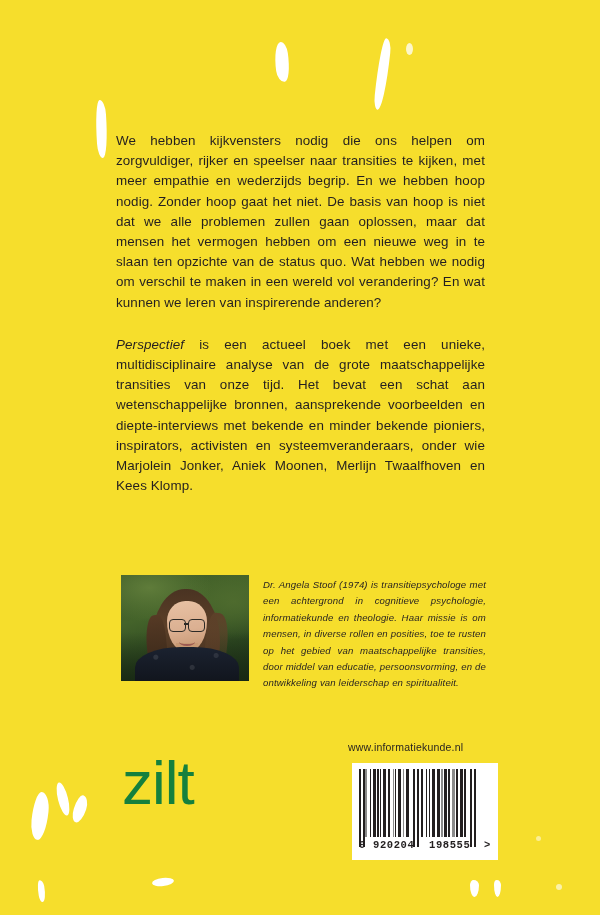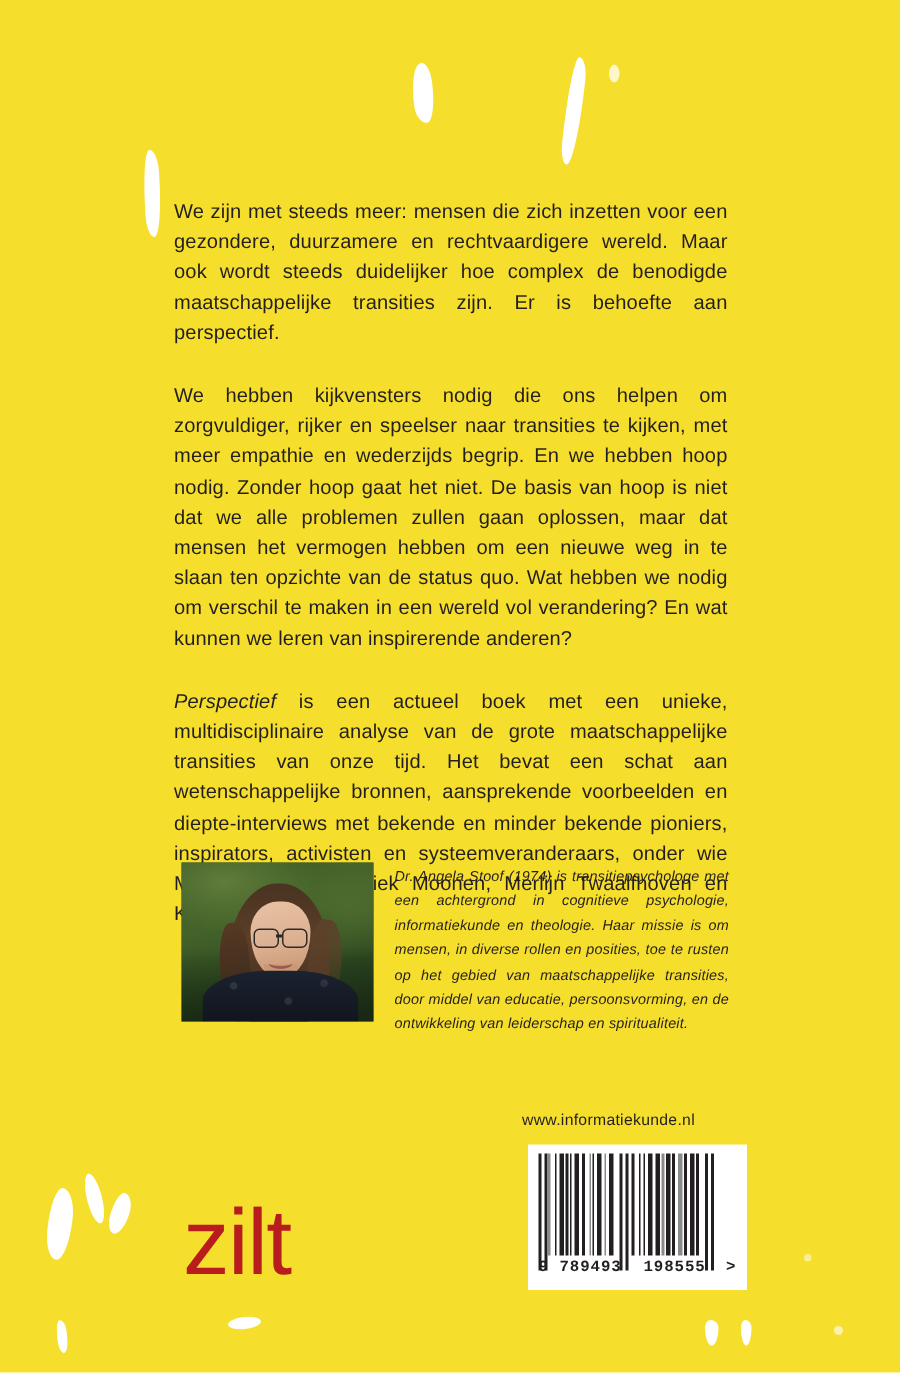--- a/index.html
+++ b/index.html
@@ -168,25 +168,25 @@
     line-height: 16.4px;
     font-style: italic;
     text-align: justify;
     letter-spacing: .15px;
   }
 
   
   #logo {
     position: absolute;
     left: 122px;
-    top: 798px;
+    top: 752px;
     font-size: 62px;
     line-height: 62px;
     font-weight: 400;
-    color: #b91c1c;
+    color: #15803d;
     letter-spacing: -1px;
   }
 
   
   #website {
     position: absolute;
     left: 348px;
     top: 741px;
     font-size: 10.5px;
     letter-spacing: .2px;
@@ -244,21 +244,20 @@
   <div class="brush b6"></div>
   <div class="brush b7"></div>
   <div class="brush b8"></div>
   <div class="brush b9"></div>
   <div class="brush b10"></div>
   <div class="brush b11"></div>
   <div class="brush b12"></div>
   <div class="brush b13"></div>
 
   <div id="copy">
-    <p class="para">We zijn met steeds meer: mensen die zich inzetten voor een gezondere, duurzamere en rechtvaardigere wereld. Maar ook wordt steeds duidelijker hoe complex de benodigde maatschappelijke transities zijn. Er is behoefte aan perspectief.</p>
     <p class="para">We hebben kijkvensters nodig die ons helpen om zorgvuldiger, rijker en speelser naar transities te kijken, met meer empathie en wederzijds begrip. En we hebben hoop nodig. Zonder hoop gaat het niet. De basis van hoop is niet dat we alle problemen zullen gaan oplossen, maar dat mensen het vermogen hebben om een nieuwe weg in te slaan ten opzichte van de status quo. Wat hebben we nodig om verschil te maken in een wereld vol verandering? En wat kunnen we leren van inspirerende anderen?</p>
     <p class="para"><em>Perspectief</em><span> is een actueel boek met een unieke, multidisciplinaire analyse van de grote maatschappelijke transities van onze tijd. Het bevat een schat aan wetenschappelijke bronnen, aansprekende voorbeelden en diepte-interviews met bekende en minder bekende pioniers, inspirators, activisten en systeemveranderaars, onder wie Marjolein Jonker, Aniek Moonen, Merlijn Twaalfhoven en Kees Klomp.</span></p>
   </div>
 
   <div id="author-block">
     <div id="author-photo">
       <div class="p-bg"></div>
       <div class="p-bg2"></div>
       <div class="p-hair"></div>
       <div class="p-hair-l"></div>
@@ -338,19 +337,19 @@
         <i class="w" style="width:1px"></i>
         <i class="" style="width:2px"></i>
         <i class="w" style="width:2px"></i>
         <i class="w" style="width:2px"></i>
         <i class="tall" style="width:2px"></i>
         <i class="w" style="width:2px"></i>
         <i class="tall" style="width:2px"></i>
       </div>
     <div id="barcode-digits">
       <span class="bd-lead">9</span>
-      <span class="bd-left">789493</span>
+      <span class="bd-left">920204</span>
       <span class="bd-right">198555</span>
       <span class="bd-end">&gt;</span>
     </div>
   </div>
 
 </div>
 
 </body></html>

